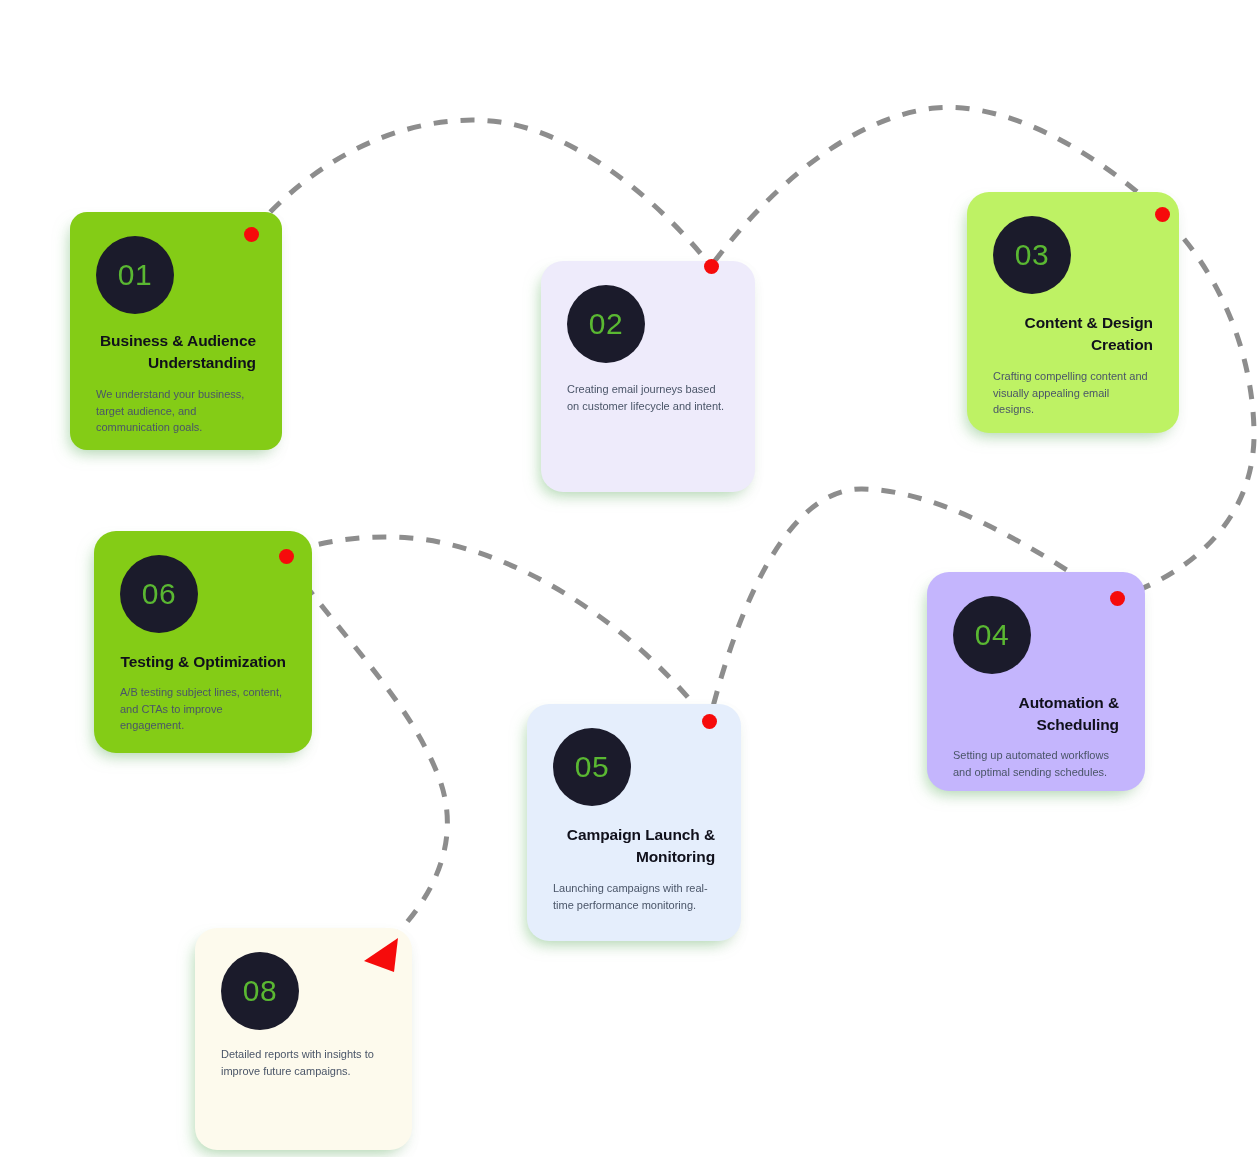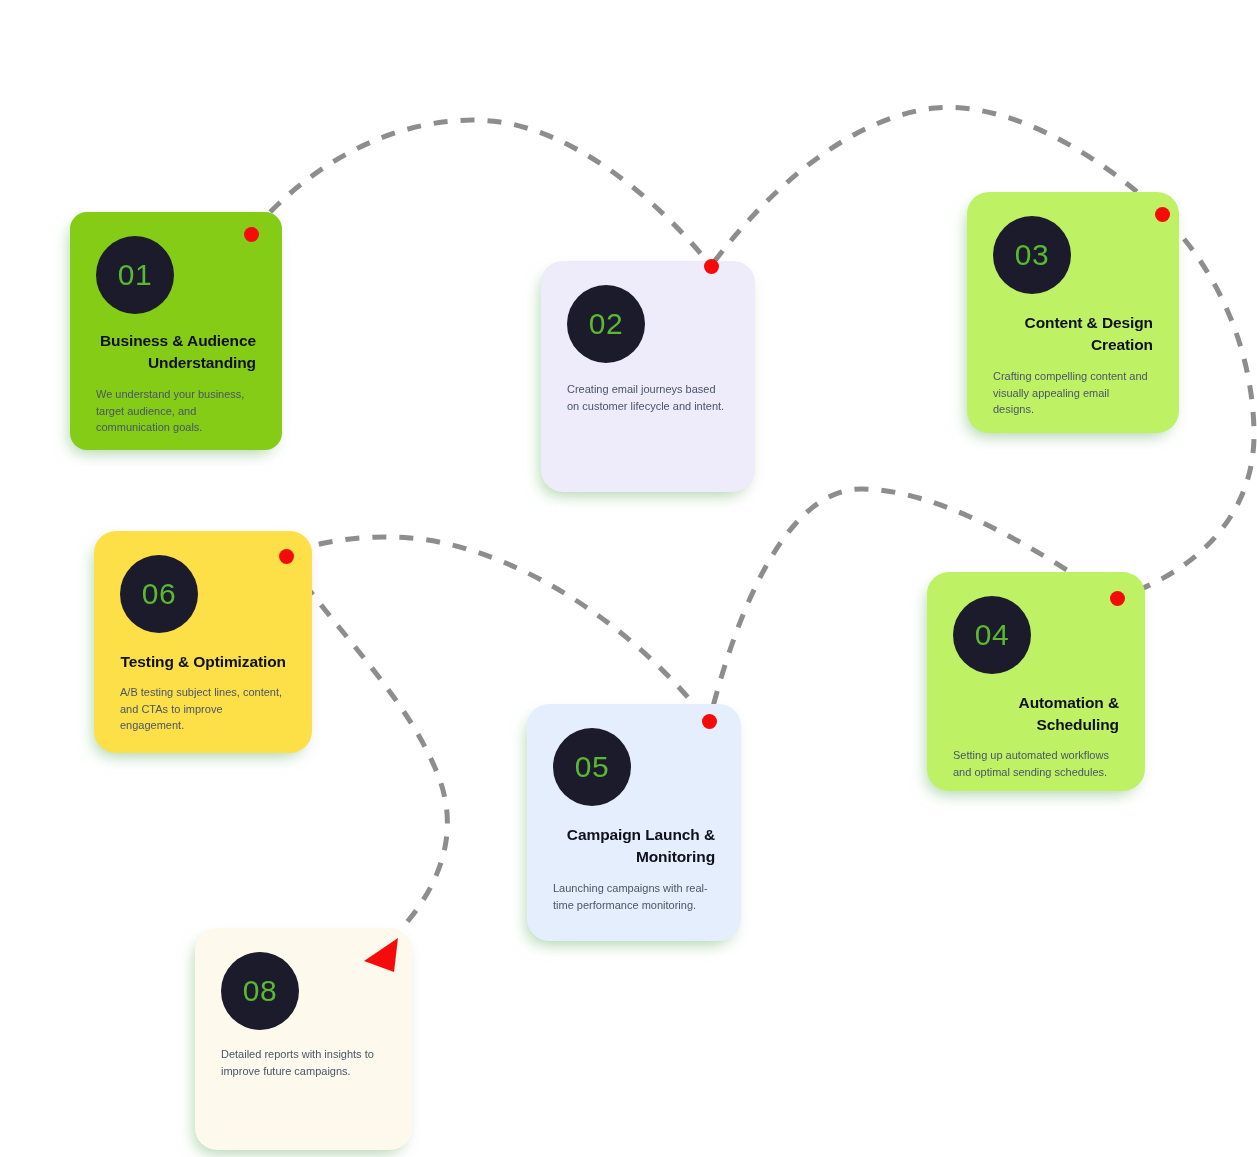--- a/index.html
+++ b/index.html
@@ -149,37 +149,37 @@
   </div>
 
   <div class="step-card" id="card-03" style="background: #bef264;">
     <div class="badge">
       <span class="badge-num">03</span>
     </div>
     <p class="card-title">Content &amp; Design Creation</p>
     <p class="card-desc">Crafting compelling content and visually appealing email designs.</p>
   </div>
 
-  <div class="step-card" id="card-04" style="background: #bef264;">
+  <div class="step-card" id="card-04" style="background: #c4b5fd;">
     <div class="badge">
       <span class="badge-num">04</span>
     </div>
     <p class="card-title">Automation &amp; Scheduling</p>
     <p class="card-desc">Setting up automated workflows and optimal sending schedules.</p>
   </div>
 
   <div class="step-card" id="card-05" style="background: rgb(229, 238, 252);">
     <div class="badge">
       <span class="badge-num">05</span>
     </div>
     <p class="card-title">Campaign Launch &amp; Monitoring</p>
     <p class="card-desc">Launching campaigns with real-time performance monitoring.</p>
   </div>
 
-  <div class="step-card" id="card-06" style="background: #fde047;">
+  <div class="step-card" id="card-06" style="background: #84cc16;">
     <div class="badge">
       <span class="badge-num">06</span>
     </div>
     <p class="card-title">Testing &amp; Optimization</p>
     <p class="card-desc">A/B testing subject lines, content, and CTAs to improve engagement.</p>
   </div>
 
   <div class="step-card" id="card-07" style="background: rgb(253, 250, 237);">
     <div class="badge">
       <span class="badge-num">08</span>

